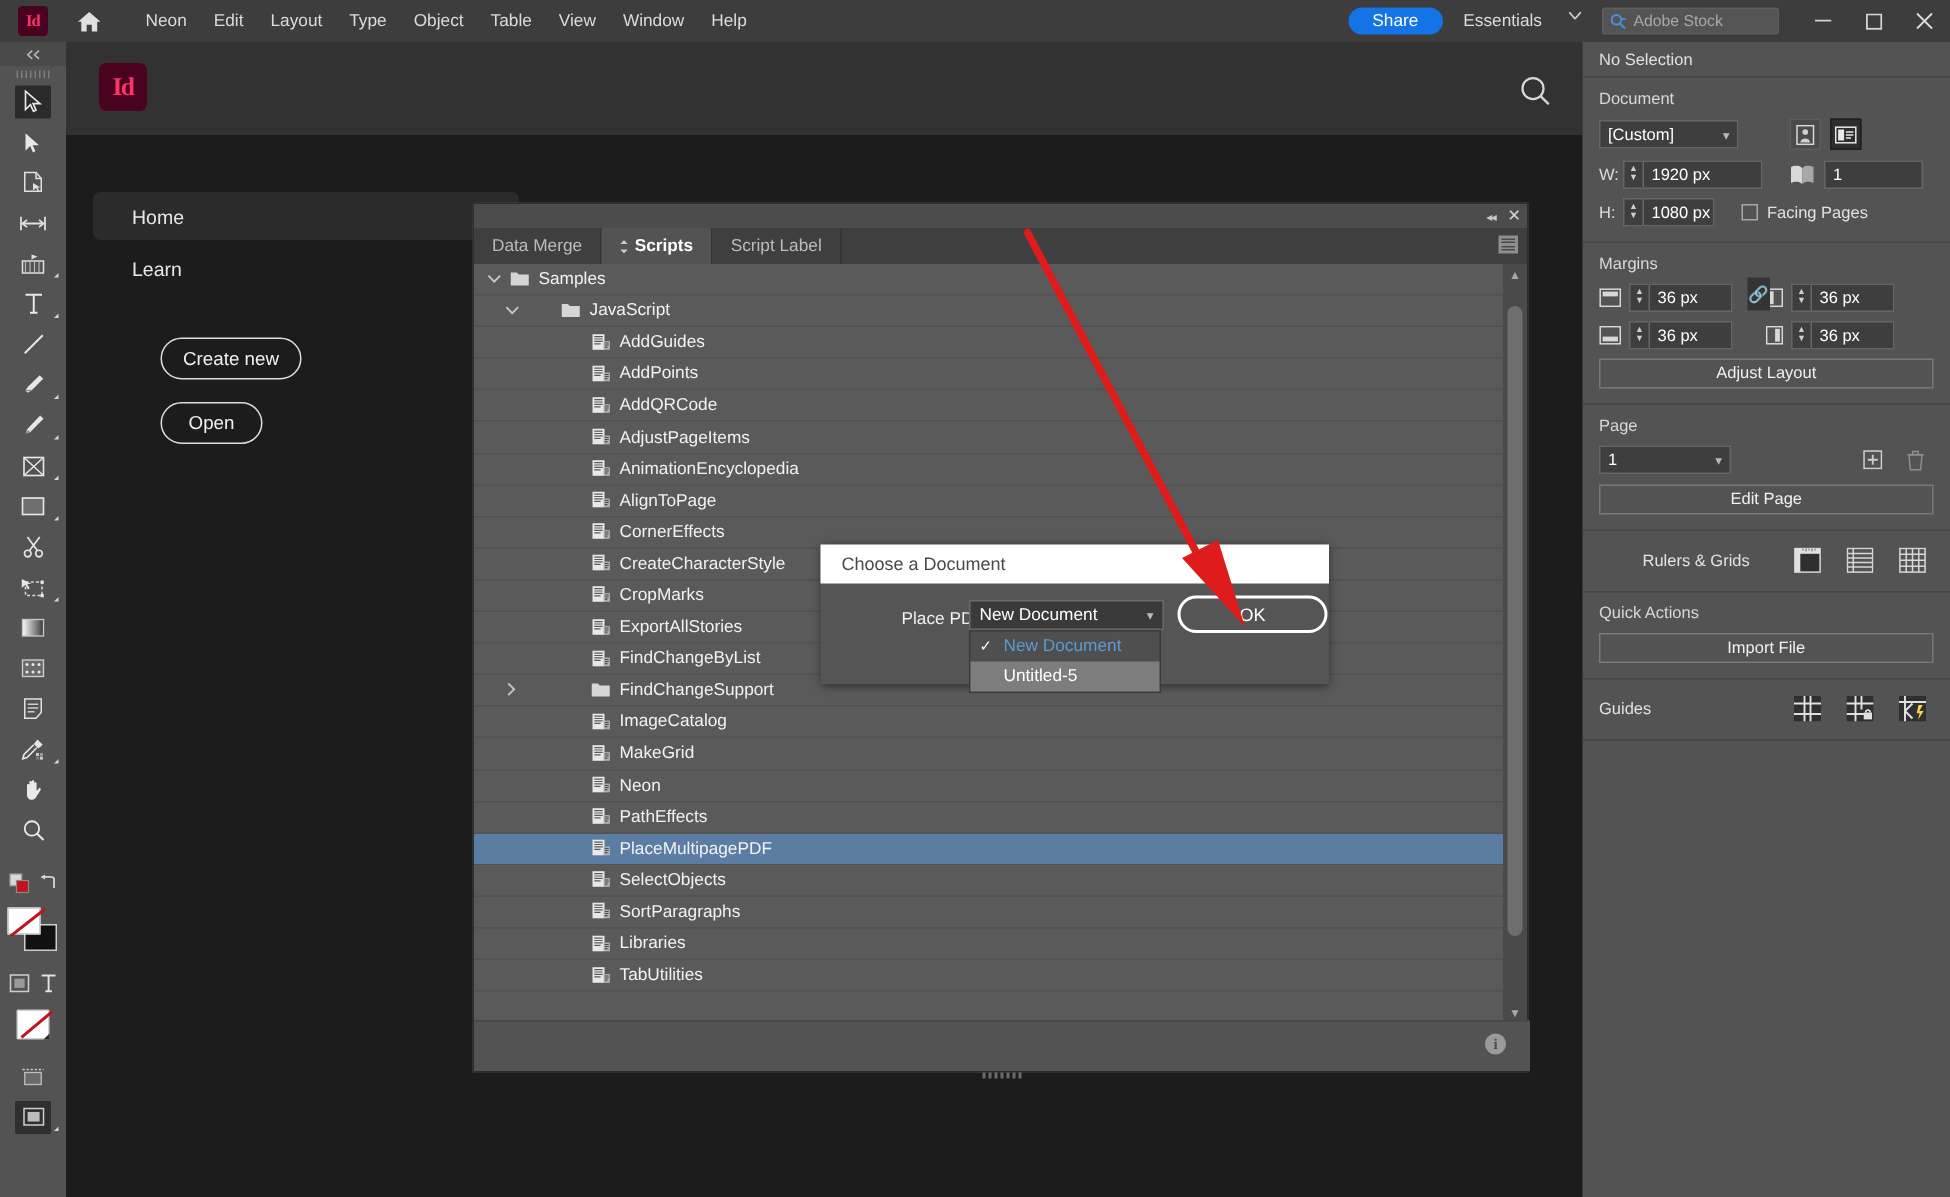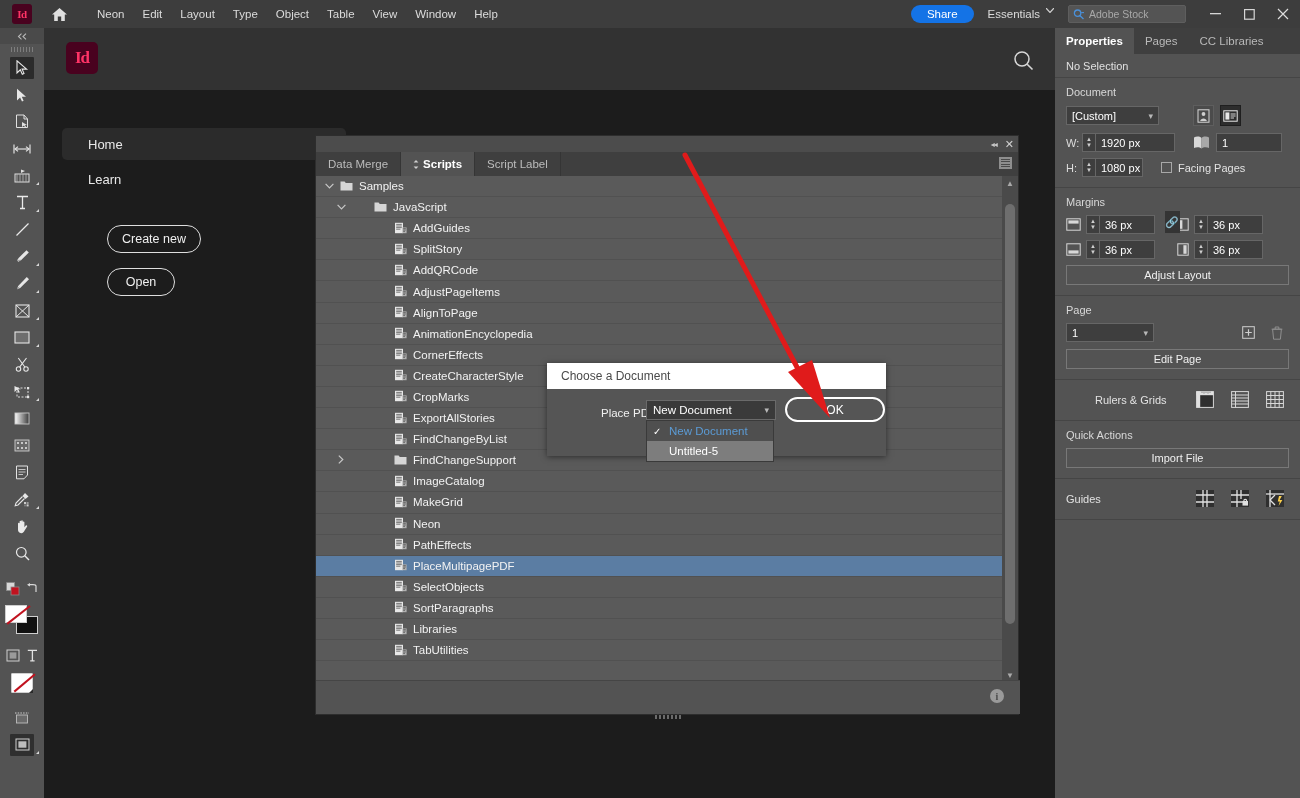--- a/index.html
+++ b/index.html
@@ -38,21 +38,21 @@
     position: absolute; right: 0; top: 0; height: 28px;
     display: flex; align-items: center;
   }
   .share-btn {
     background: #1473e6; color: #fff; font-size: 11.5px;
     padding: 3px 16px; border-radius: 11px; margin-right: 14px;
     cursor: pointer;
   }
   .ws-sel {
     color: #dcdcdc; font-size: 11.5px; margin-right: 14px;
-    display: flex; align-items: flex-start; gap: 6px; cursor: pointer;
+    display: flex; align-items: flex-start; gap: 18px; cursor: pointer;
   }
   .stock-search {
     width: 118px; height: 18px; background: #545454;
     border: 1px solid #5e5e5e; border-radius: 2px;
     display: flex; align-items: center; padding: 0 4px;
     margin-right: 12px;
   }
   .stock-search span.txt { color: #a8a8a8; font-size: 10.5px; margin-left: 4px; }
   .win-ctrl {
     width: 34px; height: 28px; display: flex; align-items: center;
@@ -700,21 +700,21 @@
         <span>AddGuides</span>
       </div>
       <div class="srow">
         <span style="display: inline-block; width: 78px; flex: 0 0 auto;"></span>
         <span class="ico"><svg width="13" height="12" viewBox="0 0 13 12">
             <rect x="1" y="0.8" width="8" height="10.4" fill="#e8e8e8"></rect>
             <path d="M2.2 2.4 L7.8 2.4 M2.2 4 L7.8 4 M2.2 5.6 L7.8 5.6 M2.2 7.2 L6.4 7.2" stroke="#5a5a5a" stroke-width="0.8"></path>
             <rect x="8.4" y="5.4" width="4.2" height="5.8" fill="#b0b0b0"></rect>
             <path d="M9.2 6.6 L11.8 6.6 M9.2 8 L11.8 8 M9.2 9.4 L11 9.4" stroke="#4a4a4a" stroke-width="0.7"></path>
           </svg></span>
-        <span>SplitStory</span>
+        <span>AddPoints</span>
       </div>
       <div class="srow">
         <span style="display: inline-block; width: 78px; flex: 0 0 auto;"></span>
         <span class="ico"><svg width="13" height="12" viewBox="0 0 13 12">
             <rect x="1" y="0.8" width="8" height="10.4" fill="#e8e8e8"></rect>
             <path d="M2.2 2.4 L7.8 2.4 M2.2 4 L7.8 4 M2.2 5.6 L7.8 5.6 M2.2 7.2 L6.4 7.2" stroke="#5a5a5a" stroke-width="0.8"></path>
             <rect x="8.4" y="5.4" width="4.2" height="5.8" fill="#b0b0b0"></rect>
             <path d="M9.2 6.6 L11.8 6.6 M9.2 8 L11.8 8 M9.2 9.4 L11 9.4" stroke="#4a4a4a" stroke-width="0.7"></path>
           </svg></span>
         <span>AddQRCode</span>
@@ -730,31 +730,31 @@
         <span>AdjustPageItems</span>
       </div>
       <div class="srow">
         <span style="display: inline-block; width: 78px; flex: 0 0 auto;"></span>
         <span class="ico"><svg width="13" height="12" viewBox="0 0 13 12">
             <rect x="1" y="0.8" width="8" height="10.4" fill="#e8e8e8"></rect>
             <path d="M2.2 2.4 L7.8 2.4 M2.2 4 L7.8 4 M2.2 5.6 L7.8 5.6 M2.2 7.2 L6.4 7.2" stroke="#5a5a5a" stroke-width="0.8"></path>
             <rect x="8.4" y="5.4" width="4.2" height="5.8" fill="#b0b0b0"></rect>
             <path d="M9.2 6.6 L11.8 6.6 M9.2 8 L11.8 8 M9.2 9.4 L11 9.4" stroke="#4a4a4a" stroke-width="0.7"></path>
           </svg></span>
+        <span>AnimationEncyclopedia</span>
+      </div>
+      <div class="srow">
+        <span style="display: inline-block; width: 78px; flex: 0 0 auto;"></span>
+        <span class="ico"><svg width="13" height="12" viewBox="0 0 13 12">
+            <rect x="1" y="0.8" width="8" height="10.4" fill="#e8e8e8"></rect>
+            <path d="M2.2 2.4 L7.8 2.4 M2.2 4 L7.8 4 M2.2 5.6 L7.8 5.6 M2.2 7.2 L6.4 7.2" stroke="#5a5a5a" stroke-width="0.8"></path>
+            <rect x="8.4" y="5.4" width="4.2" height="5.8" fill="#b0b0b0"></rect>
+            <path d="M9.2 6.6 L11.8 6.6 M9.2 8 L11.8 8 M9.2 9.4 L11 9.4" stroke="#4a4a4a" stroke-width="0.7"></path>
+          </svg></span>
         <span>AlignToPage</span>
-      </div>
-      <div class="srow">
-        <span style="display: inline-block; width: 78px; flex: 0 0 auto;"></span>
-        <span class="ico"><svg width="13" height="12" viewBox="0 0 13 12">
-            <rect x="1" y="0.8" width="8" height="10.4" fill="#e8e8e8"></rect>
-            <path d="M2.2 2.4 L7.8 2.4 M2.2 4 L7.8 4 M2.2 5.6 L7.8 5.6 M2.2 7.2 L6.4 7.2" stroke="#5a5a5a" stroke-width="0.8"></path>
-            <rect x="8.4" y="5.4" width="4.2" height="5.8" fill="#b0b0b0"></rect>
-            <path d="M9.2 6.6 L11.8 6.6 M9.2 8 L11.8 8 M9.2 9.4 L11 9.4" stroke="#4a4a4a" stroke-width="0.7"></path>
-          </svg></span>
-        <span>AnimationEncyclopedia</span>
       </div>
       <div class="srow">
         <span style="display: inline-block; width: 78px; flex: 0 0 auto;"></span>
         <span class="ico"><svg width="13" height="12" viewBox="0 0 13 12">
             <rect x="1" y="0.8" width="8" height="10.4" fill="#e8e8e8"></rect>
             <path d="M2.2 2.4 L7.8 2.4 M2.2 4 L7.8 4 M2.2 5.6 L7.8 5.6 M2.2 7.2 L6.4 7.2" stroke="#5a5a5a" stroke-width="0.8"></path>
             <rect x="8.4" y="5.4" width="4.2" height="5.8" fill="#b0b0b0"></rect>
             <path d="M9.2 6.6 L11.8 6.6 M9.2 8 L11.8 8 M9.2 9.4 L11 9.4" stroke="#4a4a4a" stroke-width="0.7"></path>
           </svg></span>
         <span>CornerEffects</span>
@@ -939,25 +939,20 @@
     </div>
   </div>
 </div>
 
 <svg id="arrow" width="190" height="280" viewBox="0 0 190 280">
   <path d="M25 5 L148 238" stroke="#e01b1b" stroke-width="5" fill="none" stroke-linecap="round"></path>
   <path d="M128 222 L170 268 L152 210 Z" fill="#e01b1b"></path>
 </svg>
 
 <div id="rpanel">
-  <div id="rp-tabs">
-    <div class="rp-tab active">Properties</div>
-    <div class="rp-tab">Pages</div>
-    <div class="rp-tab">CC Libraries</div>
-  </div>
   <div id="rp-nosel">No Selection</div>
 
   <div class="rp-sec">
     <div class="rp-hdr">Document</div>
     <div style="display:flex;align-items:center;gap:8px;margin-bottom:7px;">
       <div class="fld" style="width:93px;">
         <span>[Custom]</span>
         <span class="chev">▾</span>
       </div>
       <div style="display:flex;gap:6px;margin-left:26px;">

